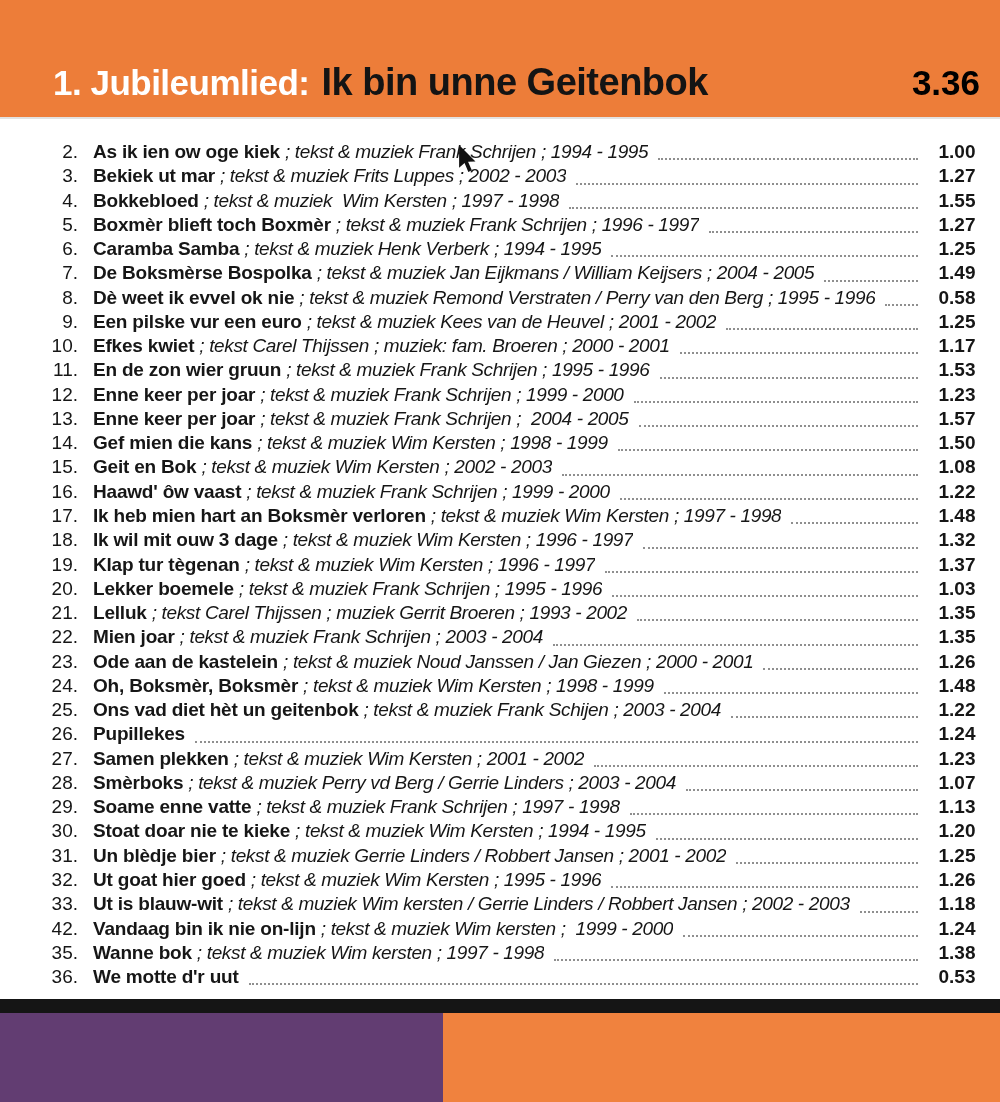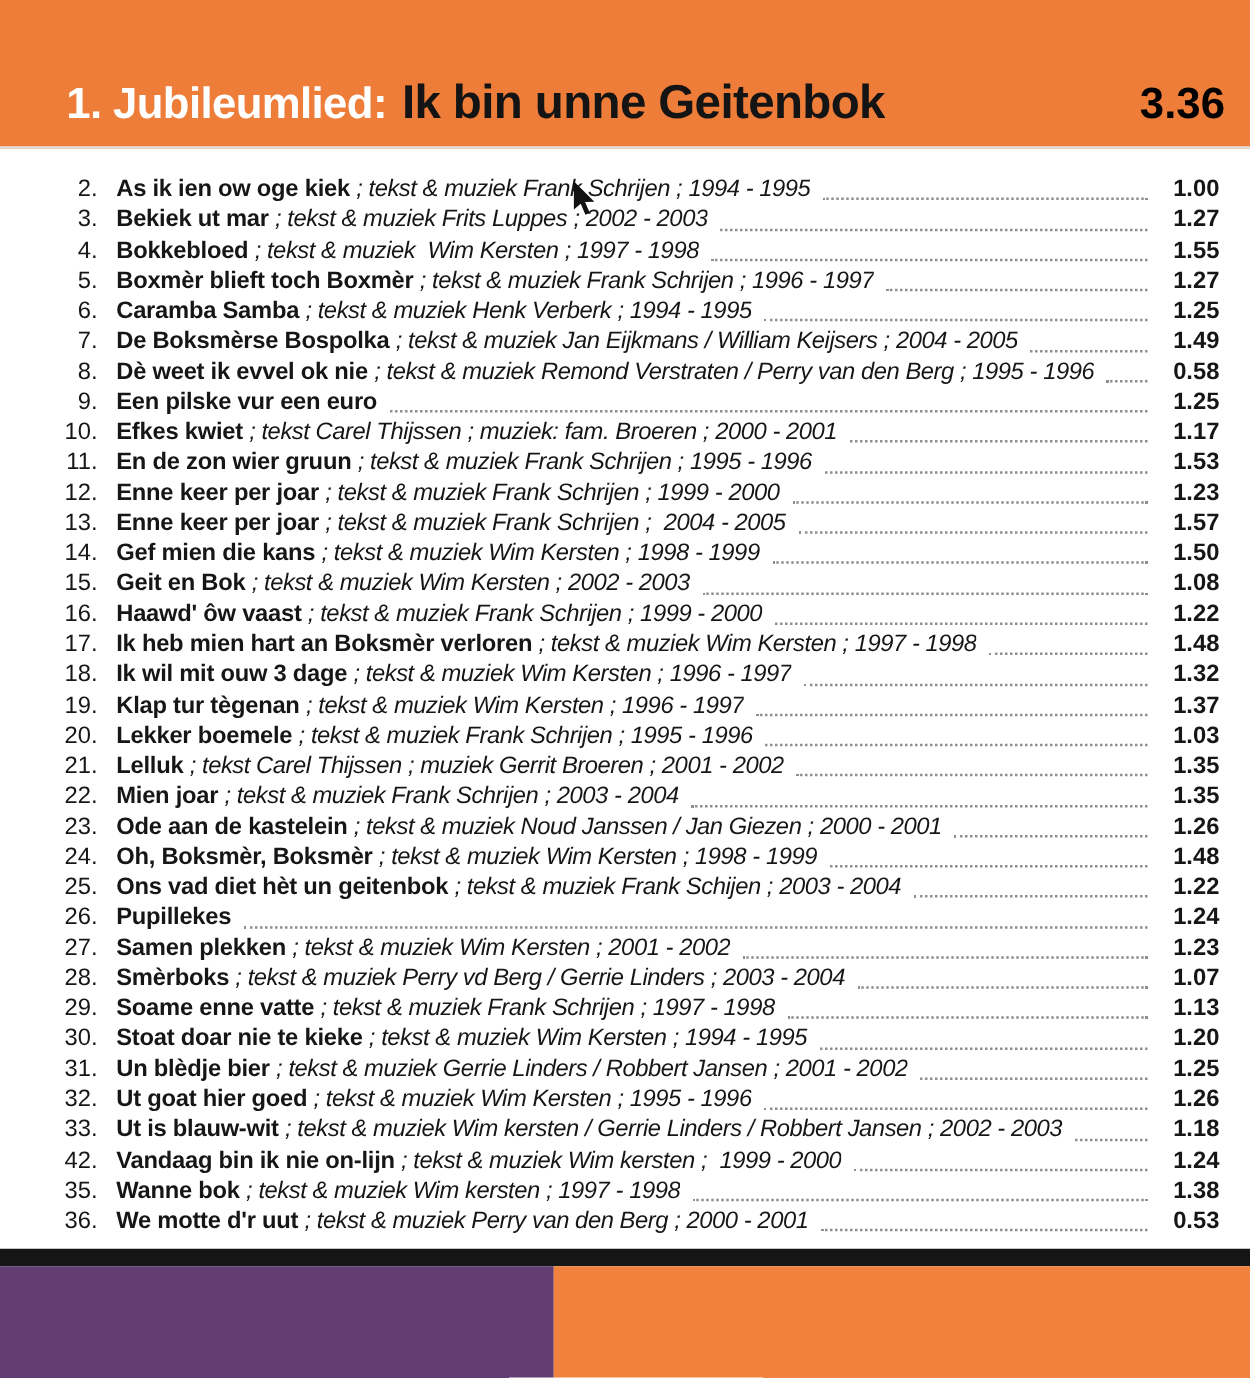--- a/index.html
+++ b/index.html
@@ -119,20 +119,21 @@
     <div class="track-row">
     <span class="num">8.</span>
     <span class="title">Dè weet ik evvel ok nie</span>
     <span class="credits">; tekst &amp; muziek Remond Verstraten / Perry van den Berg ; 1995 - 1996</span>
     <span class="leader"></span>
     <span class="time">0.58</span>
   </div>
     <div class="track-row">
     <span class="num">9.</span>
     <span class="title">Een pilske vur een euro</span>
+    <span class="credits">; tekst &amp; muziek Kees van de Heuvel ; 2001 - 2002</span>
     <span class="leader"></span>
     <span class="time">1.25</span>
   </div>
     <div class="track-row">
     <span class="num">10.</span>
     <span class="title">Efkes kwiet</span>
     <span class="credits">; tekst Carel Thijssen ; muziek: fam. Broeren ; 2000 - 2001</span>
     <span class="leader"></span>
     <span class="time">1.17</span>
   </div>
@@ -202,21 +203,21 @@
     <div class="track-row">
     <span class="num">20.</span>
     <span class="title">Lekker boemele</span>
     <span class="credits">; tekst &amp; muziek Frank Schrijen ; 1995 - 1996</span>
     <span class="leader"></span>
     <span class="time">1.03</span>
   </div>
     <div class="track-row">
     <span class="num">21.</span>
     <span class="title">Lelluk</span>
-    <span class="credits">; tekst Carel Thijssen ; muziek Gerrit Broeren ; 2001 - 2002</span>
+    <span class="credits">; tekst Carel Thijssen ; muziek Gerrit Broeren ; 1993 - 2002</span>
     <span class="leader"></span>
     <span class="time">1.35</span>
   </div>
     <div class="track-row">
     <span class="num">22.</span>
     <span class="title">Mien joar</span>
     <span class="credits">; tekst &amp; muziek Frank Schrijen ; 2003 - 2004</span>
     <span class="leader"></span>
     <span class="time">1.35</span>
   </div>
@@ -306,21 +307,20 @@
     <div class="track-row">
     <span class="num">35.</span>
     <span class="title">Wanne bok</span>
     <span class="credits">; tekst &amp; muziek Wim kersten ; 1997 - 1998</span>
     <span class="leader"></span>
     <span class="time">1.38</span>
   </div>
     <div class="track-row">
     <span class="num">36.</span>
     <span class="title">We motte d'r uut</span>
-    <span class="credits">; tekst &amp; muziek Perry van den Berg ; 2000 - 2001</span>
     <span class="leader"></span>
     <span class="time">0.53</span>
   </div>
   </div>
 
 <div class="footer-black-bar"></div>
 <div class="footer-purple-block"></div>
 <div class="footer-orange-block"></div>
 
 <svg class="mouse-cursor" viewBox="0 0 13 20" xmlns="http://www.w3.org/2000/svg">

